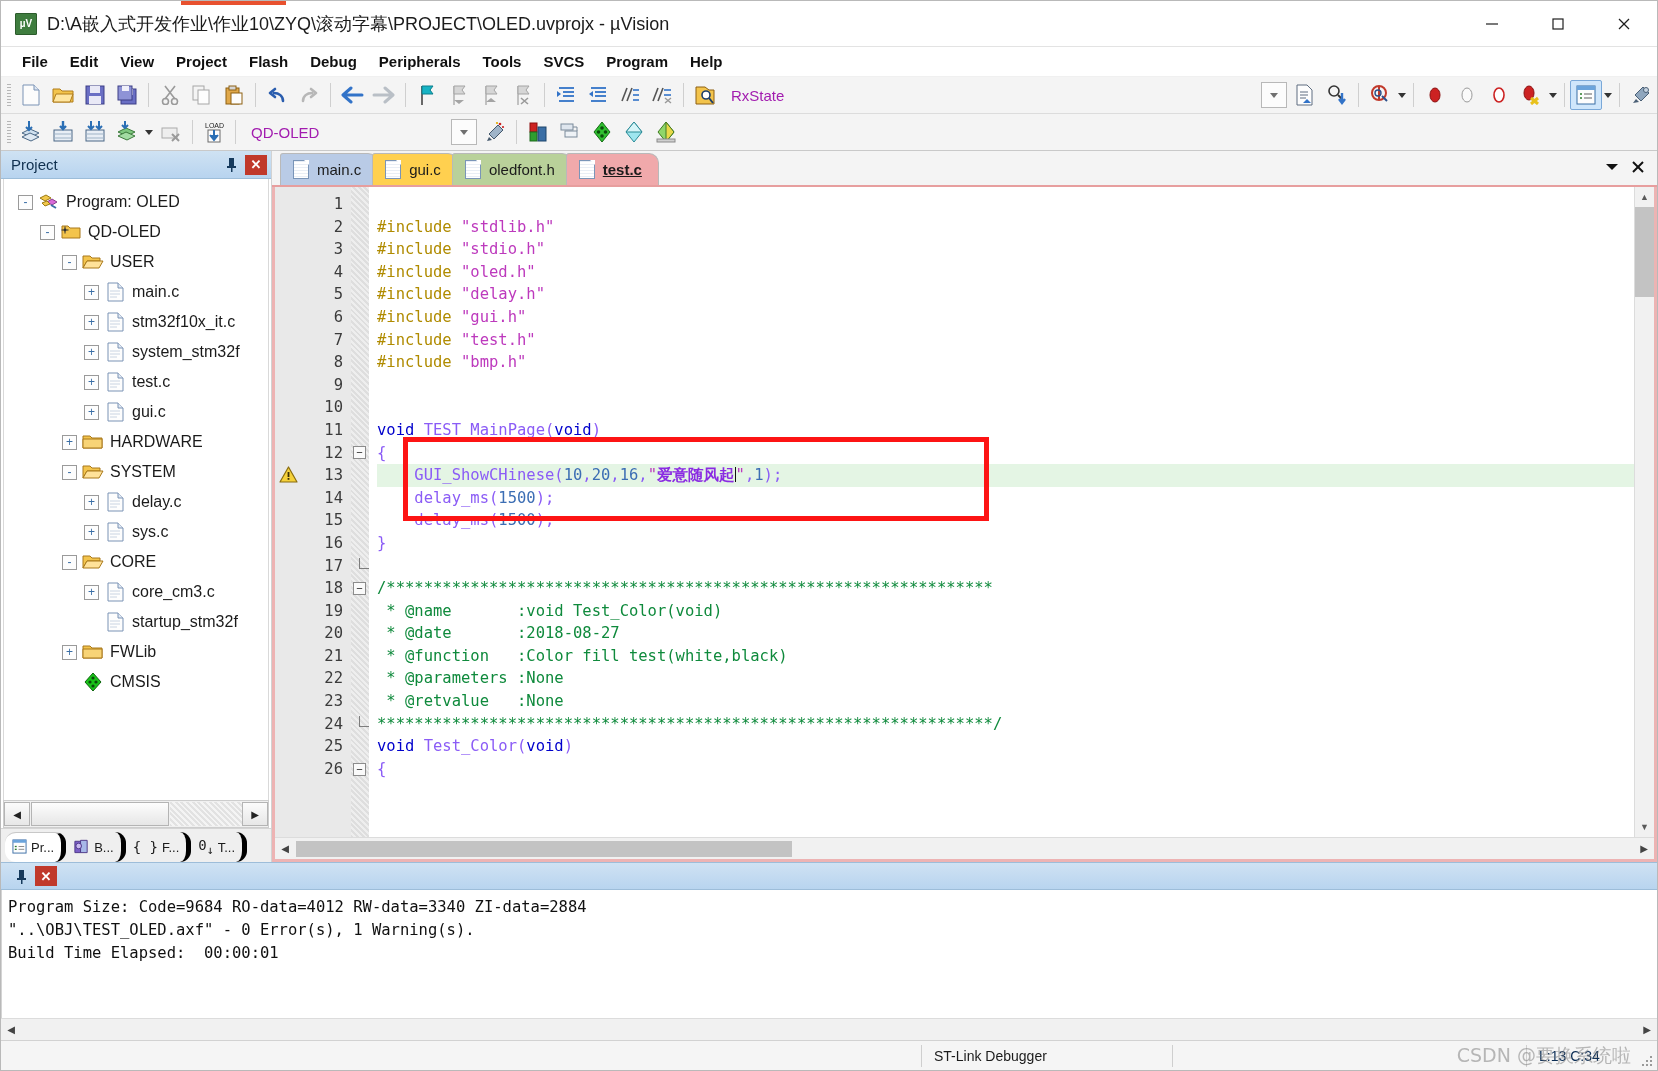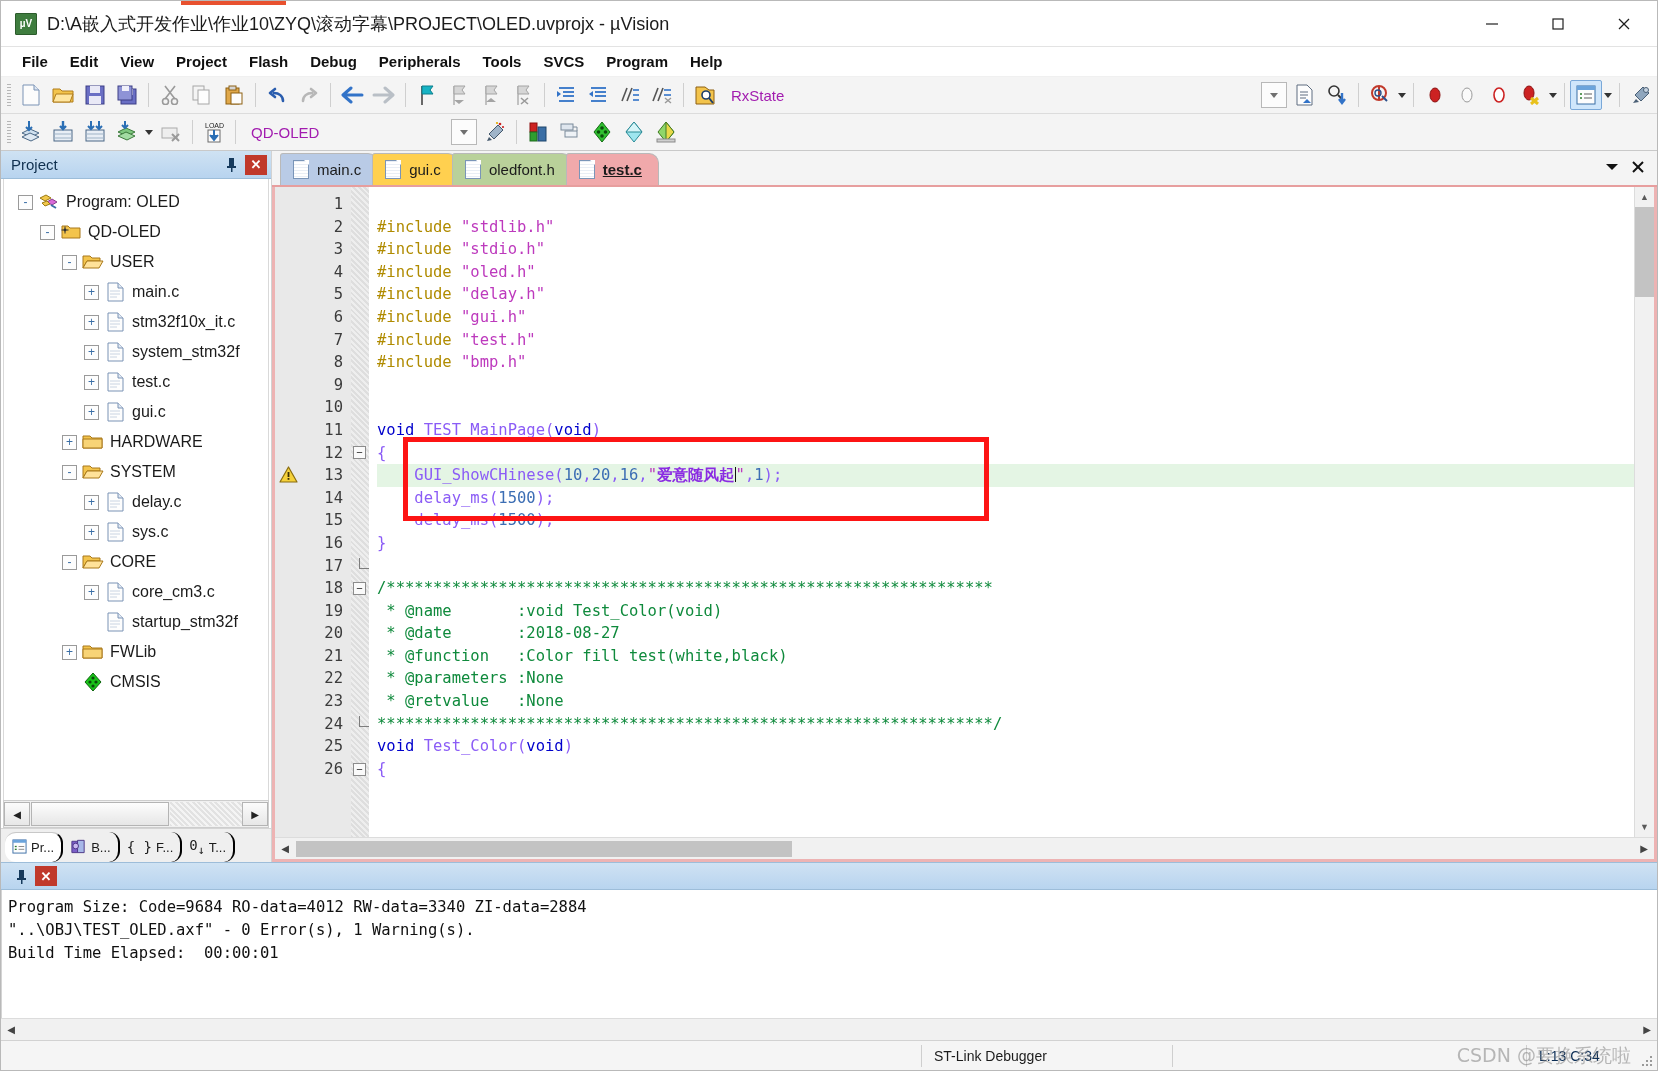--- a/index.html
+++ b/index.html
@@ -186,21 +186,21 @@
   }
   .scroll-track { flex: 1 1 auto; height: 24px;
     background-image: repeating-linear-gradient(45deg,#e2e2e2 0 2px,#f4f4f4 2px 4px); }
   .pane-tabs {
     flex: 0 0 34px; height: 34px; background: #efefef;
     display: flex; align-items: flex-end; padding-left: 4px;
     border-top: 1px solid #d4d4d4;
   }
   .pane-tab {
     height: 30px; padding: 0 7px; display: flex; align-items: center; gap: 4px;
-    font-size: 13px; color: #1b1b1b; border-right: 2px solid #000000;
+    font-size: 13px; color: #1b1b1b; border-right: 5px solid #000000;
     font-family: "Liberation Sans", sans-serif;
     border-radius: 11px;
   }
   .pane-tab.selected { background: #ffffff; border-top: 1px solid #c8c8c8; }
 
   
   .editor-area {
     flex: 1 1 auto; display: flex; flex-direction: column; min-width: 0;
     background: #f3f3f3;
   }

